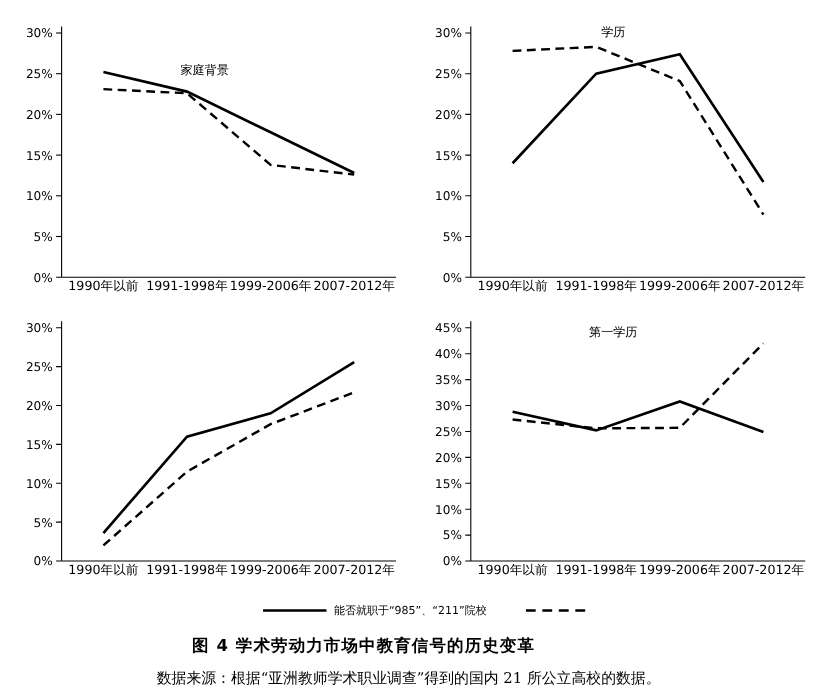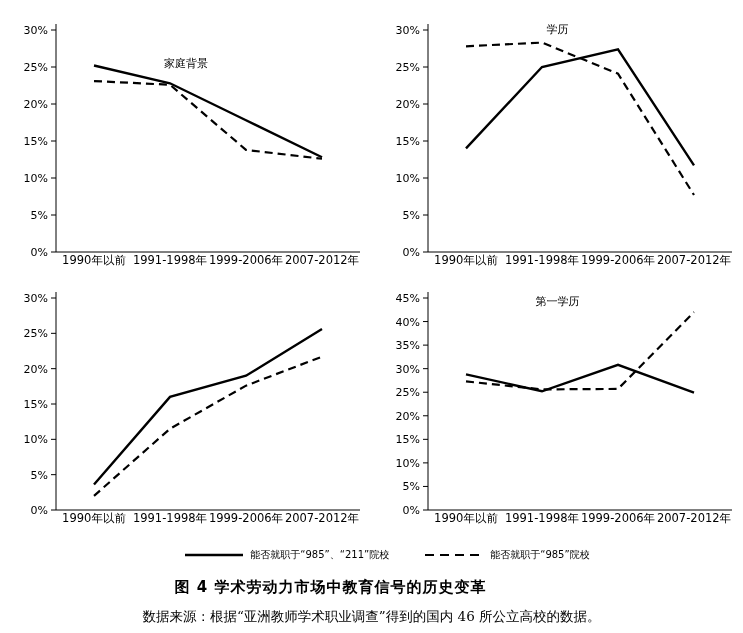--- a/index.html
+++ b/index.html
@@ -182,19 +182,18 @@
     <div class="legend-item">
       <svg width="58" height="10">
         <line x1="0" y1="5" x2="58" y2="5" stroke="#000" stroke-width="2.4"></line>
       </svg>
       <span class="legend-label">能否就职于“985”、“211”院校</span>
     </div>
     <div class="legend-item">
       <svg width="58" height="10">
         <line x1="0" y1="5" x2="58" y2="5" stroke="#000" stroke-width="2.2" stroke-dasharray="9,6"></line>
       </svg>
-      <span class="legend-label">能否就职于“985”院校</span>
     </div>
   </div>
 
   <div class="caption">图 4    学术劳动力市场中教育信号的历史变革</div>
-  <div class="source">数据来源：根据“亚洲教师学术职业调查”得到的国内 46 所公立高校的数据。</div>
+  <div class="source">数据来源：根据“亚洲教师学术职业调查”得到的国内 21 所公立高校的数据。</div>
 </div>
 
 </body></html>

